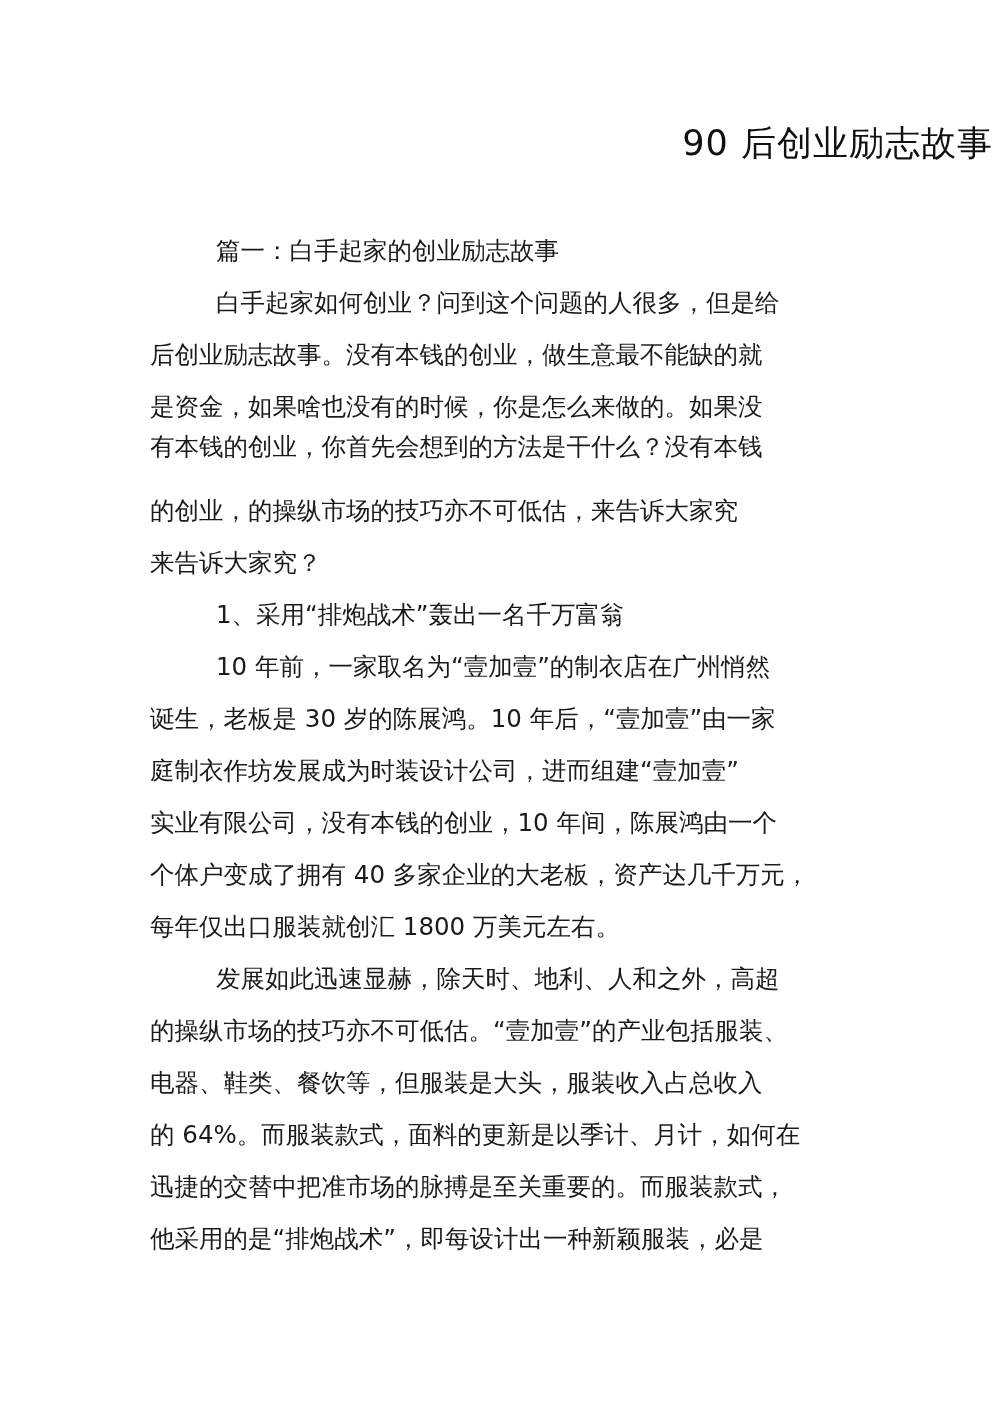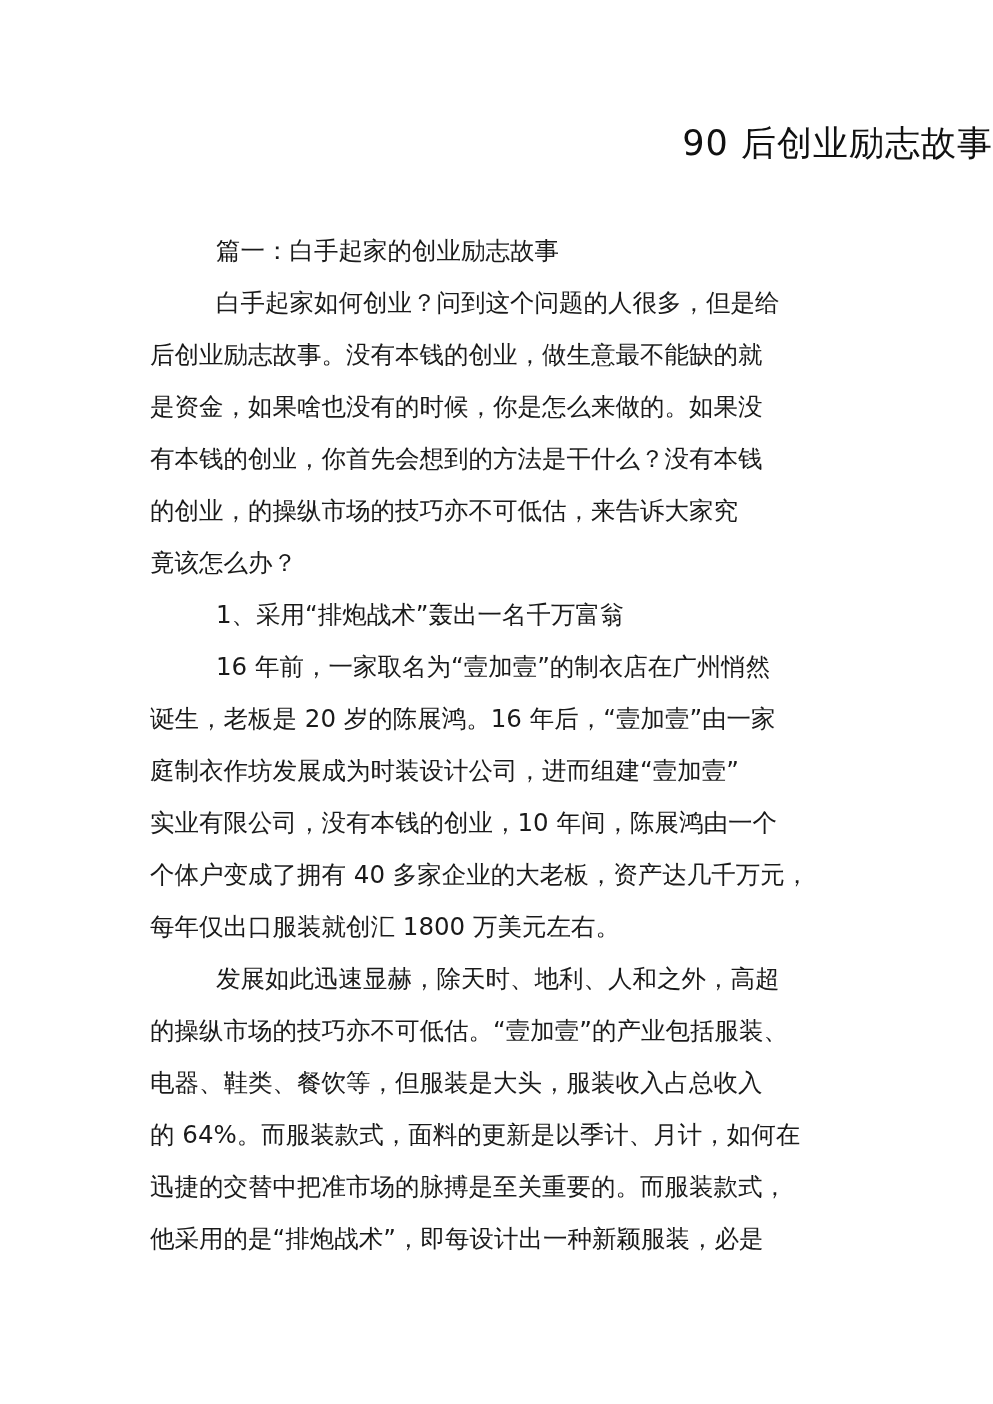--- a/index.html
+++ b/index.html
@@ -49,26 +49,26 @@
 <body>
 
 <div class="page">
   <div class="title">90 后创业励志故事</div>
 
   <div id="body-lines">
     <div class="line indent" style="top:233px">篇一：白手起家的创业励志故事</div>
     <div class="line indent" style="top:285px">白手起家如何创业？问到这个问题的人很多，但是给</div>
     <div class="line" style="top:337px">后创业励志故事。没有本钱的创业，做生意最不能缺的就</div>
     <div class="line" style="top:389px">是资金，如果啥也没有的时候，你是怎么来做的。如果没</div>
-    <div class="line" style="top:441px">有本钱的创业，你首先会想到的方法是干什么？没有本钱</div>
+    <div class="line" style="top:429px">有本钱的创业，你首先会想到的方法是干什么？没有本钱</div>
     <div class="line" style="top:493px">的创业，的操纵市场的技巧亦不可低估，来告诉大家究</div>
-    <div class="line" style="top:545px">竟该怎么办？</div>
+    <div class="line" style="top:545px">来告诉大家究？</div>
     <div class="line indent" style="top:597px">1、采用“排炮战术”轰出一名千万富翁</div>
-    <div class="line indent" style="top:649px">16 年前，一家取名为“壹加壹”的制衣店在广州悄然</div>
-    <div class="line" style="top:701px">诞生，老板是 20 岁的陈展鸿。16 年后，“壹加壹”由一家</div>
+    <div class="line indent" style="top:649px">10 年前，一家取名为“壹加壹”的制衣店在广州悄然</div>
+    <div class="line" style="top:701px">诞生，老板是 30 岁的陈展鸿。10 年后，“壹加壹”由一家</div>
     <div class="line" style="top:753px">庭制衣作坊发展成为时装设计公司，进而组建“壹加壹”</div>
     <div class="line" style="top:805px">实业有限公司，没有本钱的创业，10 年间，陈展鸿由一个</div>
     <div class="line" style="top:857px">个体户变成了拥有 40 多家企业的大老板，资产达几千万元，</div>
     <div class="line" style="top:909px">每年仅出口服装就创汇 1800 万美元左右。</div>
     <div class="line indent" style="top:961px">发展如此迅速显赫，除天时、地利、人和之外，高超</div>
     <div class="line" style="top:1013px">的操纵市场的技巧亦不可低估。“壹加壹”的产业包括服装、</div>
     <div class="line" style="top:1065px">电器、鞋类、餐饮等，但服装是大头，服装收入占总收入</div>
     <div class="line" style="top:1117px">的 64%。而服装款式，面料的更新是以季计、月计，如何在</div>
     <div class="line" style="top:1169px">迅捷的交替中把准市场的脉搏是至关重要的。而服装款式，</div>
     <div class="line" style="top:1221px">他采用的是“排炮战术”，即每设计出一种新颖服装，必是</div>

